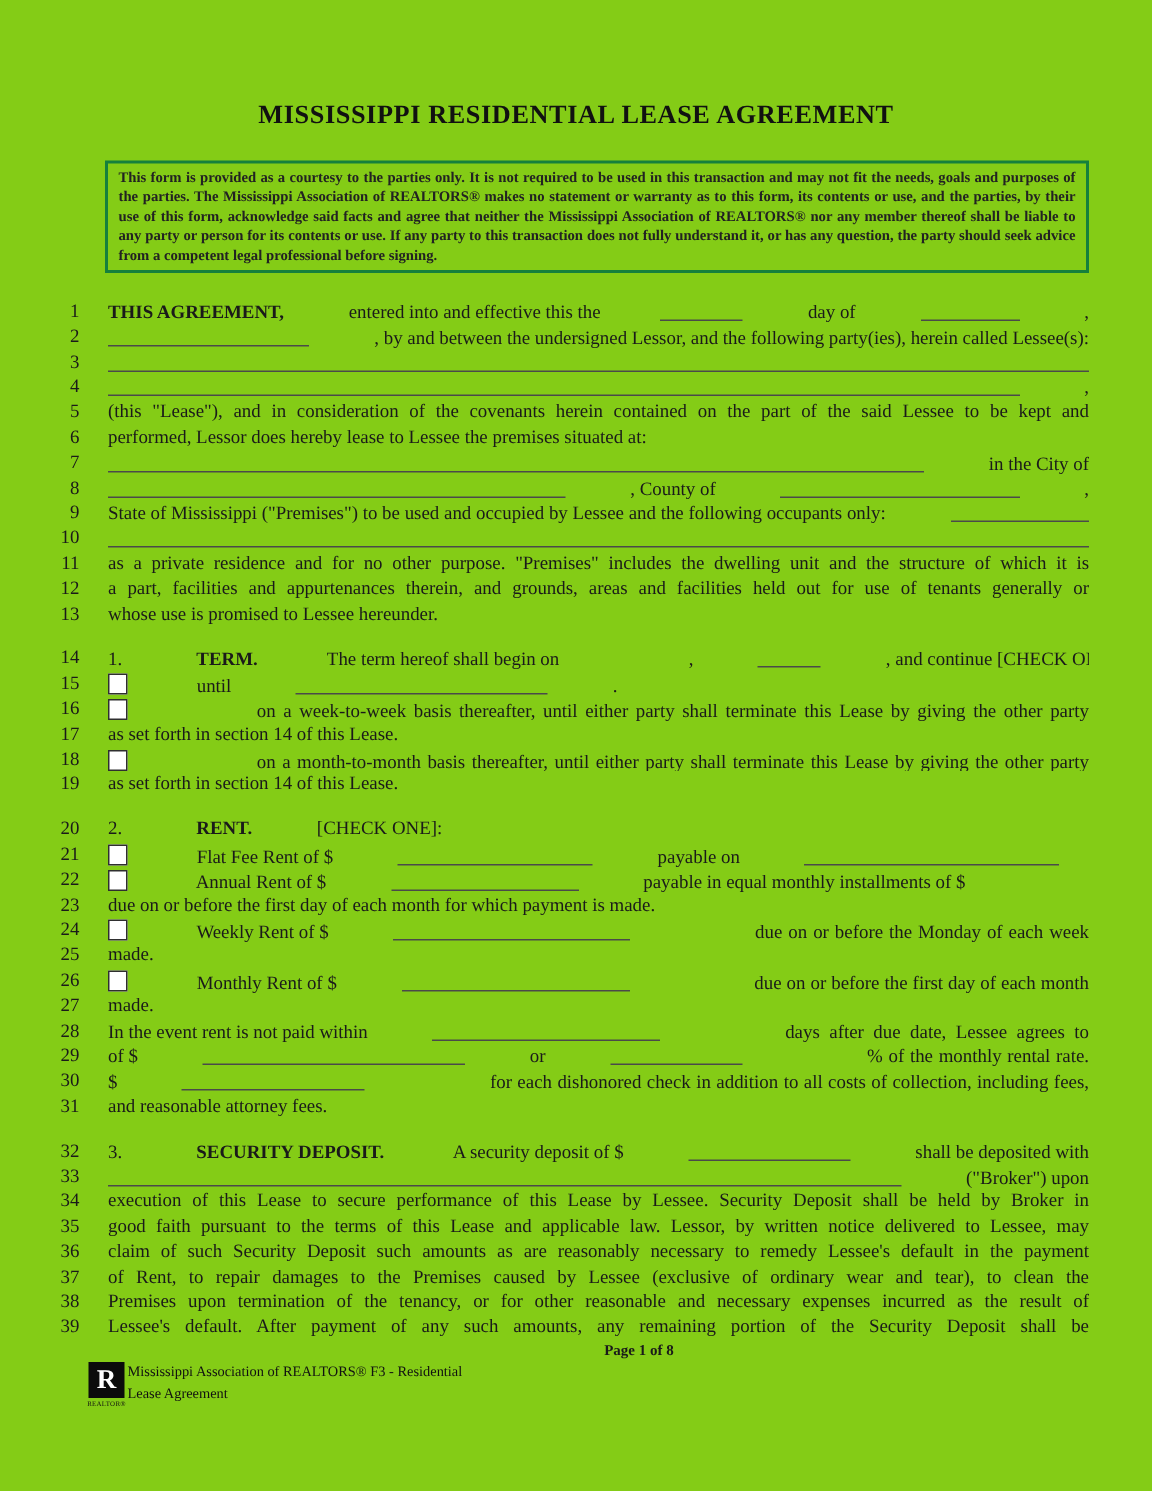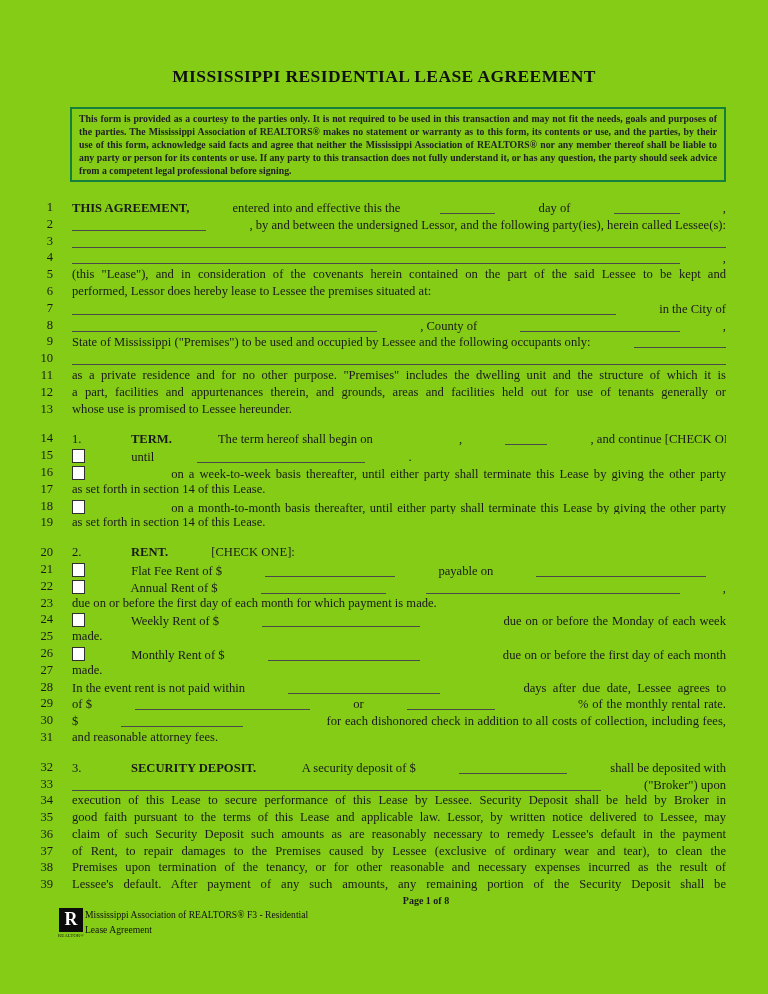--- a/index.html
+++ b/index.html
@@ -200,20 +200,21 @@
           <span class="blank" style="width: 170px;"></span>
           <span class="t"> .</span>
         </div>
       </div>
       <div class="line">
         <span class="num">22</span>
         <div class="content">
           <span class="checkbox"></span>
           <span class="t"> Annual Rent of $ </span>
           <span class="blank" style="width: 125px;"></span>
+          <span class="t"> payable in equal monthly installments of $ </span>
           <span class="blank grow"></span>
           <span class="t"> ,</span>
         </div>
       </div>
       <div class="line">
         <span class="num">23</span>
         <div class="content">
           <span class="t">due on or before the first day of each month for which payment is made.</span>
         </div>
       </div>

